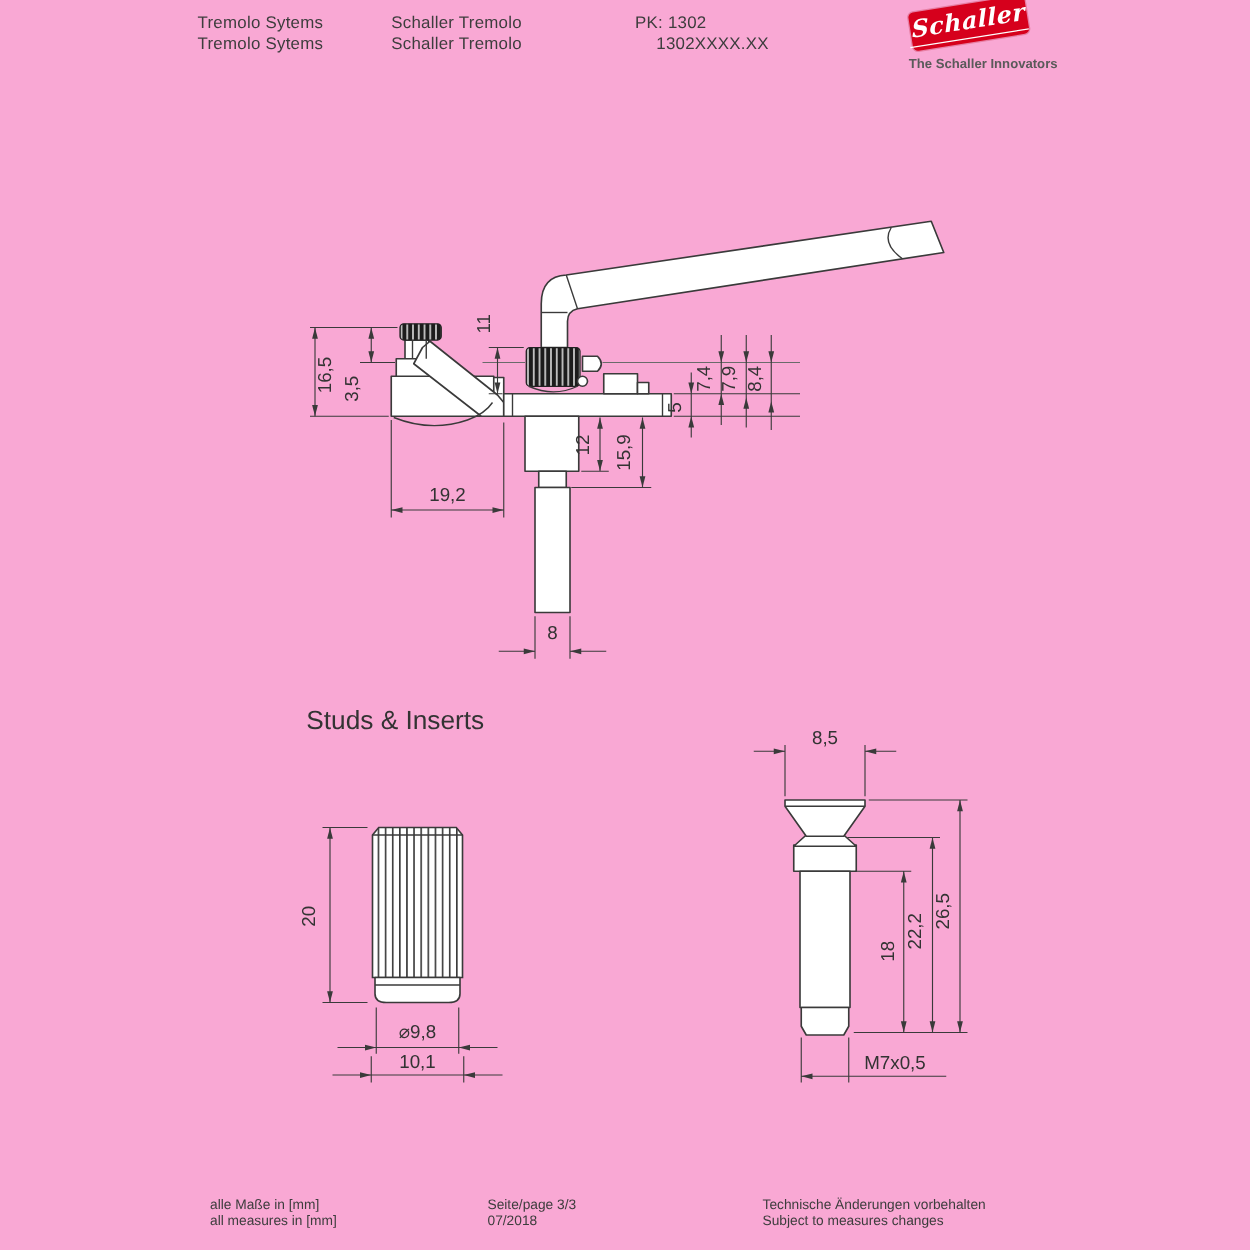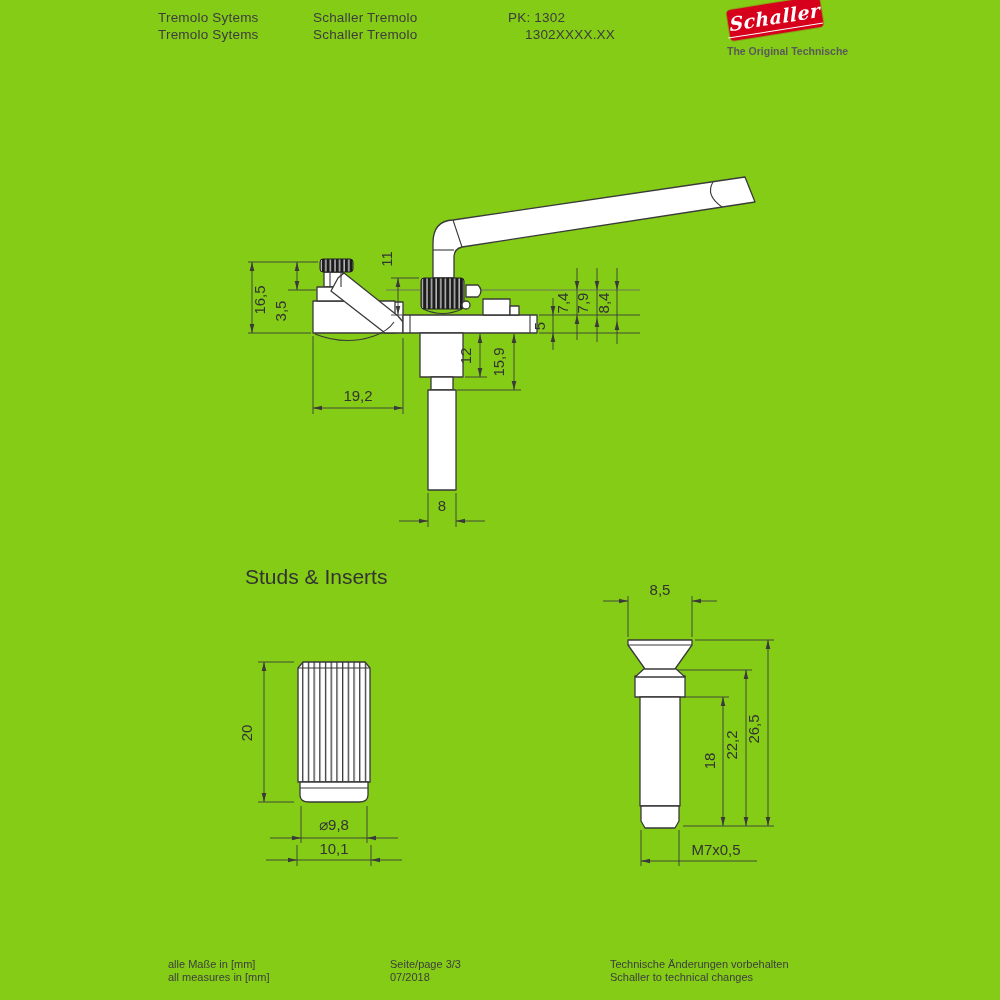--- a/index.html
+++ b/index.html
@@ -1,18 +1,18 @@
 <!DOCTYPE html>
 <html><head>
 <meta charset="utf-8">
 <style>
   html,body{margin:0;padding:0;}
   body{width:1000px;height:1000px;background:#ffffff;position:relative;
        font-family:"Liberation Sans","DejaVu Sans",sans-serif;overflow:hidden;}
-  .sheet{position:absolute;inset:0;background:#84cc16;}
+  .sheet{position:absolute;inset:0;background:#f9a8d4;}
   .t{position:absolute;font-size:13.5px;color:#3d3d3d;white-space:nowrap;letter-spacing:.2px;}
   .f{position:absolute;font-size:11px;color:#3d3d3d;white-space:nowrap;}
   .fc{text-align:left;}
   .heading{position:absolute;left:245px;top:565px;font-size:21px;color:#333;}
   .logo-wrap{position:absolute;left:716px;top:0px;width:170px;height:70px;}
   .logo-box{position:absolute;left:12px;top:3px;width:94px;height:31px;background:#d6001c;
             border-radius:4px;transform:rotate(-9deg);display:flex;align-items:center;justify-content:center;
             box-shadow:0 0 0 1px rgba(180,0,20,.25);}
   .logo-script{font-family:"DejaVu Serif","Liberation Serif",serif;font-style:italic;font-weight:bold;
                color:#fff;font-size:19px;letter-spacing:.5px;transform:skewX(-6deg);
@@ -37,21 +37,21 @@
   <div class="t" style="left:158px;top:27px">Tremolo Sytems</div>
   <div class="t" style="left:313px;top:10px">Schaller Tremolo</div>
   <div class="t" style="left:313px;top:27px">Schaller Tremolo</div>
   <div class="t" style="left:508px;top:10px">PK: 1302</div>
   <div class="t" style="left:525px;top:27px">1302XXXX.XX</div>
 
   <div class="logo-wrap">
     <div class="logo-box">
       <span class="logo-script">Schaller</span>
     </div>
-    <div class="logo-tagline">The Original Technische</div>
+    <div class="logo-tagline">The Schaller Innovators</div>
   </div>
 
   <div class="heading">Studs &amp; Inserts</div>
 
   <svg width="1000" height="1000" viewBox="0 0 1000 1000">
     <defs>
       <pattern id="kd" width="4.6" height="10" patternUnits="userSpaceOnUse">
         <rect width="4.6" height="10" fill="#1c1c1c"></rect>
         <rect x="3.1" width="1.4" height="10" fill="#c9c9c9"></rect>
       </pattern>
@@ -213,14 +213,14 @@
         <text class="dt" x="716" y="855">M7x0,5</text>
       </g>
     </g>
   </svg>
 
   <div class="f" style="left:168px;top:958px">alle Maße in [mm]</div>
   <div class="f" style="left:168px;top:971px">all measures in [mm]</div>
   <div class="f fc" style="left:390px;top:958px;width:130px">Seite/page 3/3</div>
   <div class="f fc" style="left:390px;top:971px;width:130px">07/2018</div>
   <div class="f" style="left:610px;top:958px">Technische Änderungen vorbehalten</div>
-  <div class="f" style="left:610px;top:971px">Schaller to technical changes</div>
+  <div class="f" style="left:610px;top:971px">Subject to measures changes</div>
 </div>
 
 </body></html>

